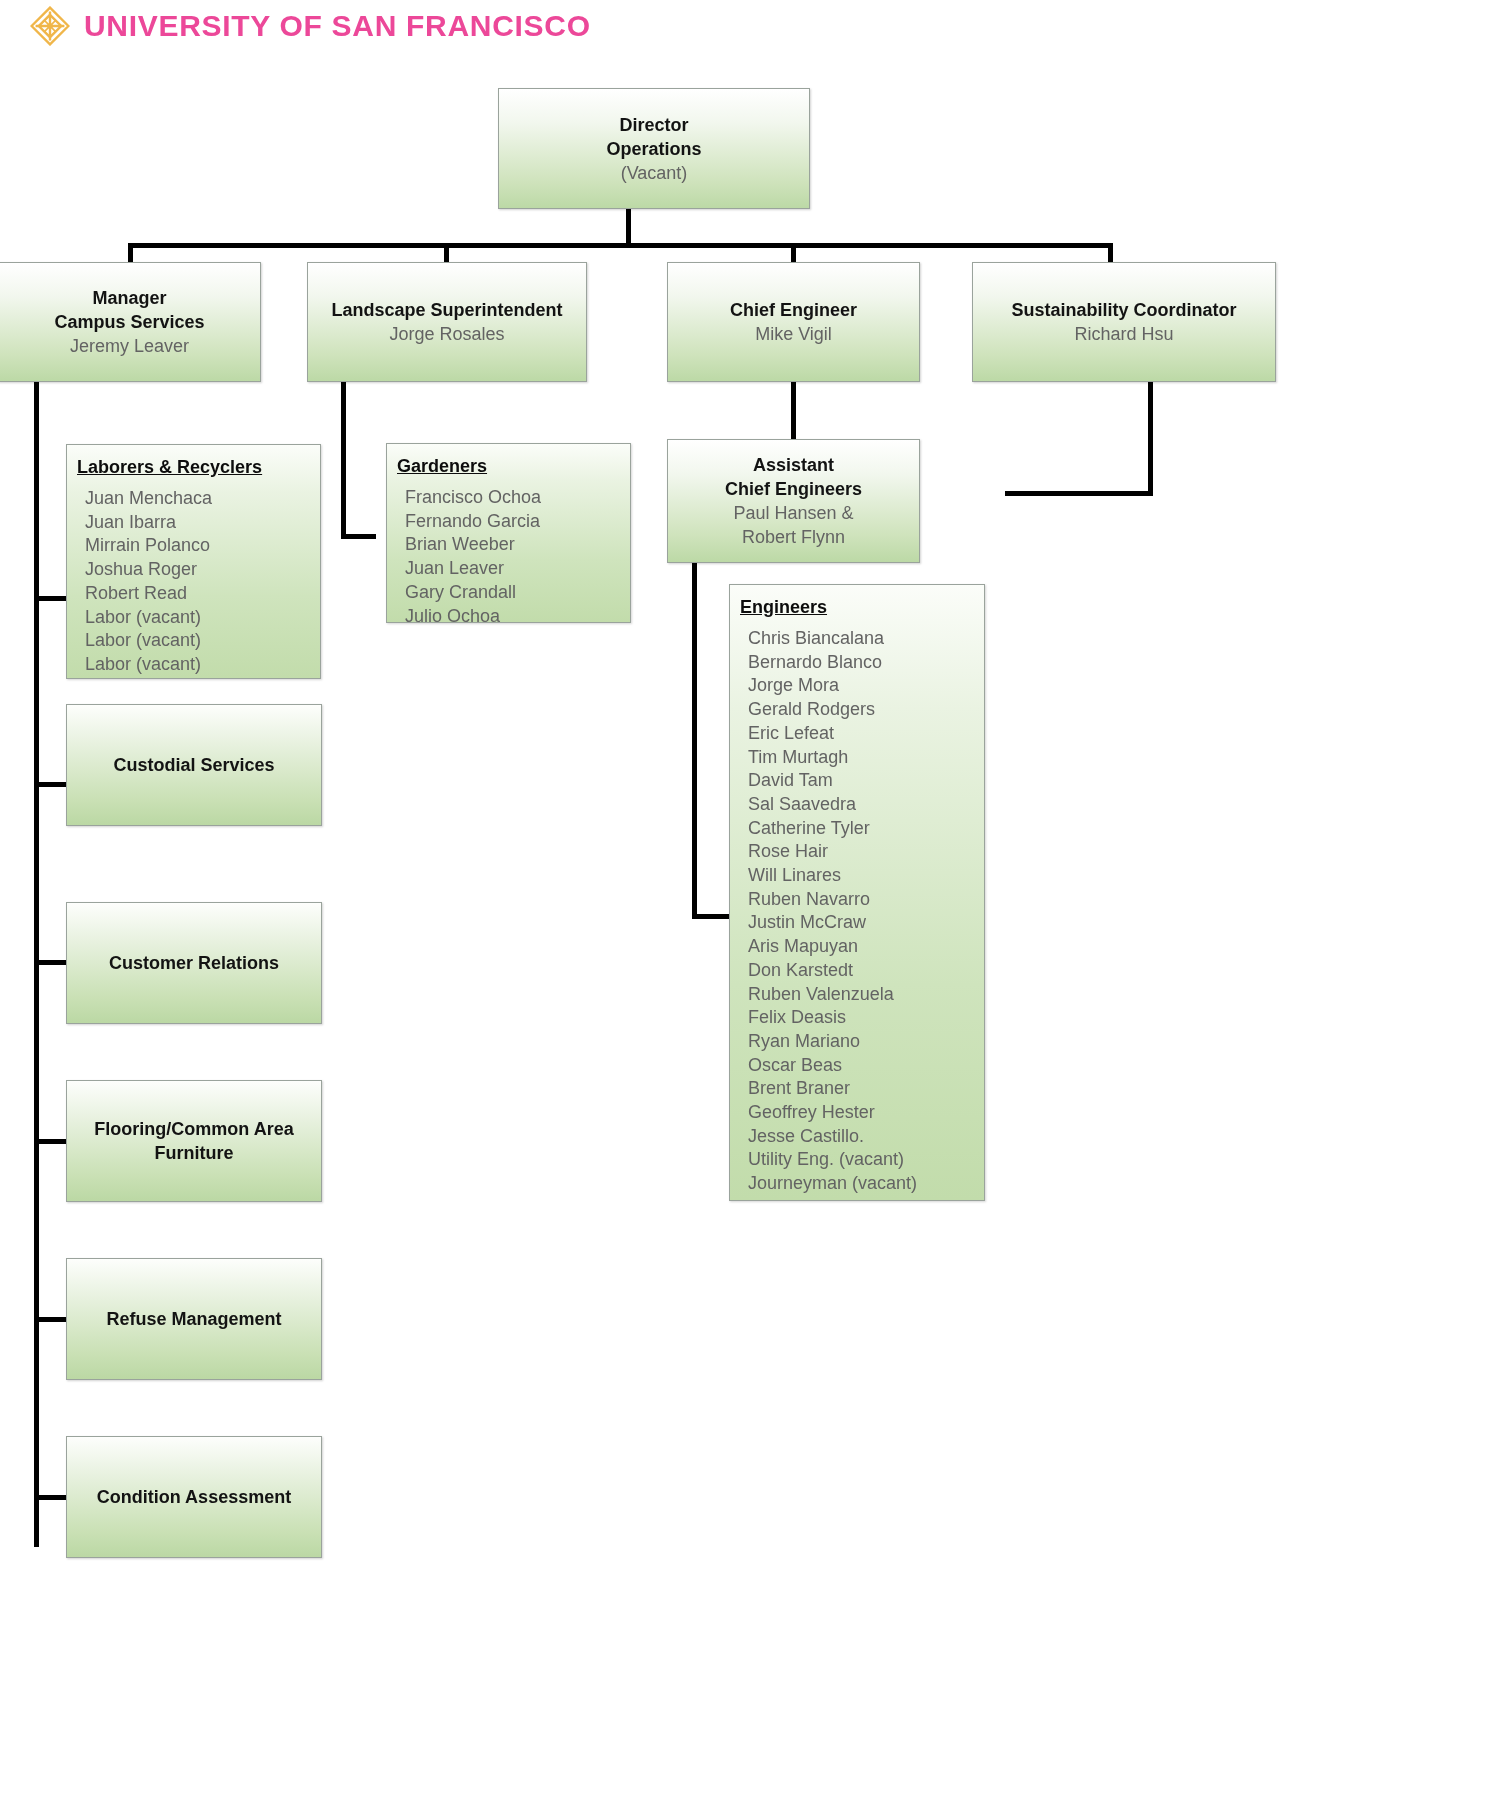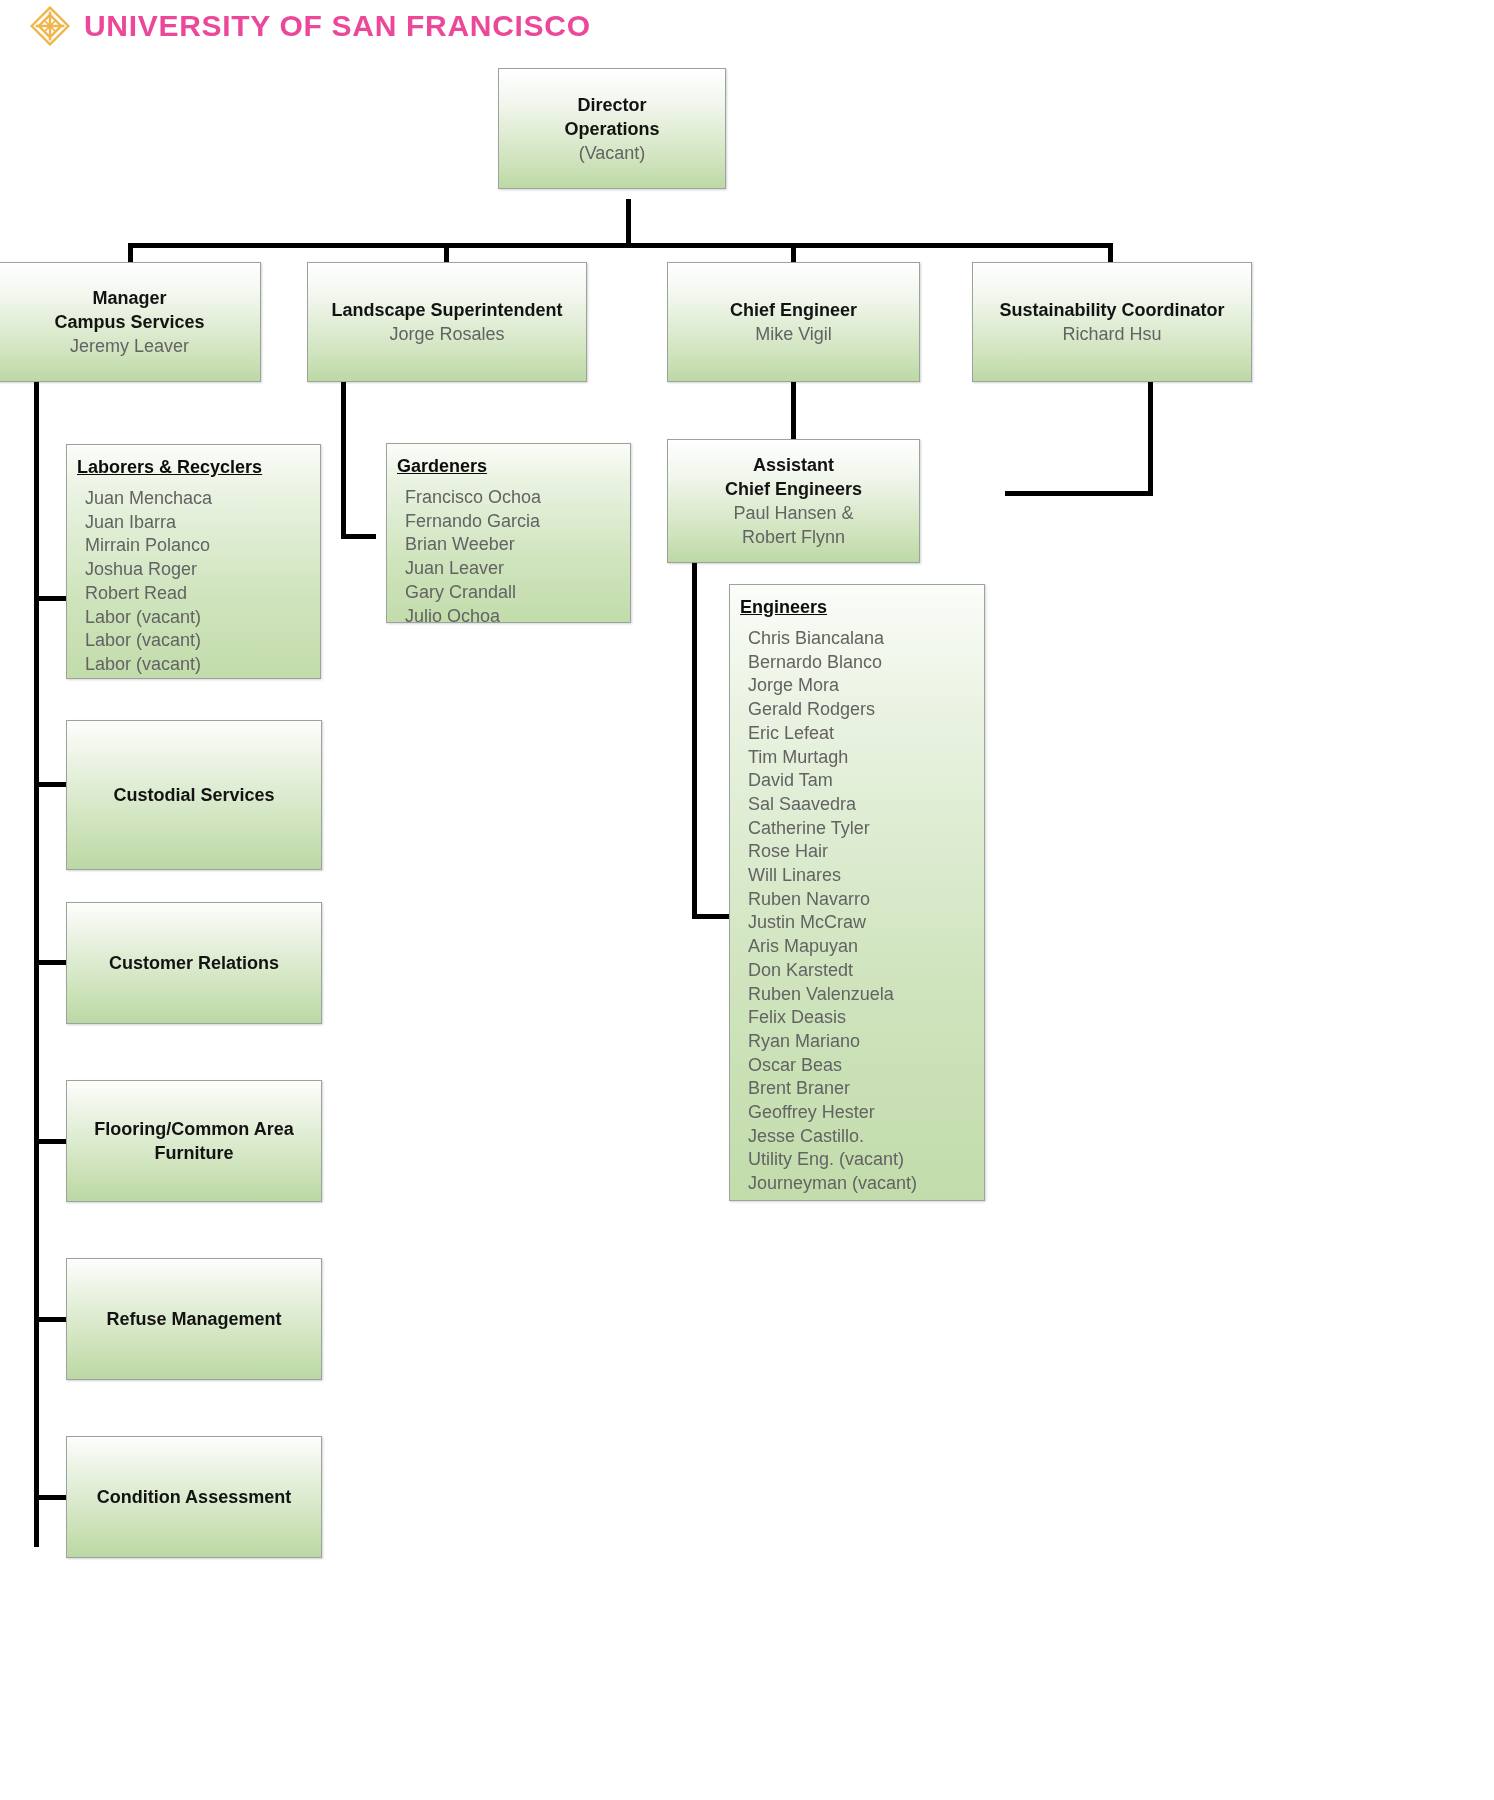--- a/index.html
+++ b/index.html
@@ -126,21 +126,21 @@
     <span class="brand-text">UNIVERSITY OF SAN FRANCISCO</span>
   </div>
 
   <div class="ln" style="left:626px; top:199px; width:5px; height:46px;"></div>
   <div class="ln" style="left:128px; top:243px; width:985px; height:5px;"></div>
   <div class="ln" style="left:128px; top:243px; width:5px; height:20px;"></div>
   <div class="ln" style="left:444px; top:243px; width:5px; height:20px;"></div>
   <div class="ln" style="left:791px; top:243px; width:5px; height:20px;"></div>
   <div class="ln" style="left:1108px; top:243px; width:5px; height:20px;"></div>
 
-  <div class="node" style="left:498px; top:68px; width:228px; height:121px;">
+  <div class="node" style="left:498px; top:88px; width:312px; height:121px;">
     <div class="node-inner">
       <div class="title">Director</div>
       <div class="title">Operations</div>
       <div class="person">(Vacant)</div>
     </div>
   </div>
 
   <div class="node" style="left:-2px; top:262px; width:263px; height:120px;">
     <div class="node-inner">
       <div class="title">Manager</div>
@@ -156,21 +156,21 @@
     </div>
   </div>
 
   <div class="node" style="left:307px; top:262px; width:280px; height:120px;">
     <div class="node-inner">
       <div class="title">Landscape Superintendent</div>
       <div class="person">Jorge Rosales</div>
     </div>
   </div>
 
-  <div class="node" style="left:972px; top:262px; width:280px; height:120px;">
+  <div class="node" style="left:972px; top:262px; width:304px; height:120px;">
     <div class="node-inner">
       <div class="title">Sustainability  Coordinator</div>
       <div class="person">Richard Hsu</div>
     </div>
   </div>
 
   <div class="ln" style="left:34px; top:382px; width:5px; height:1165px;"></div>
   <div class="ln" style="left:34px; top:596px; width:32px; height:5px;"></div>
   <div class="ln" style="left:34px; top:782px; width:32px; height:5px;"></div>
   <div class="ln" style="left:34px; top:960px; width:32px; height:5px;"></div>
@@ -185,21 +185,21 @@
       <li>Juan Ibarra</li>
       <li>Mirrain Polanco</li>
       <li>Joshua Roger</li>
       <li>Robert Read</li>
       <li>Labor (vacant)</li>
       <li>Labor (vacant)</li>
       <li>Labor (vacant)</li>
     </ul>
   </div>
 
-  <div class="node flat" style="left:66px; top:720px; width:256px; height:150px;">
+  <div class="node flat" style="left:66px; top:704px; width:256px; height:122px;">
     <div class="node-inner">
       <div class="title">Custodial Services</div>
     </div>
   </div>
 
   <div class="node flat" style="left:66px; top:902px; width:256px; height:122px;">
     <div class="node-inner">
       <div class="title">Customer Relations</div>
     </div>
   </div>

